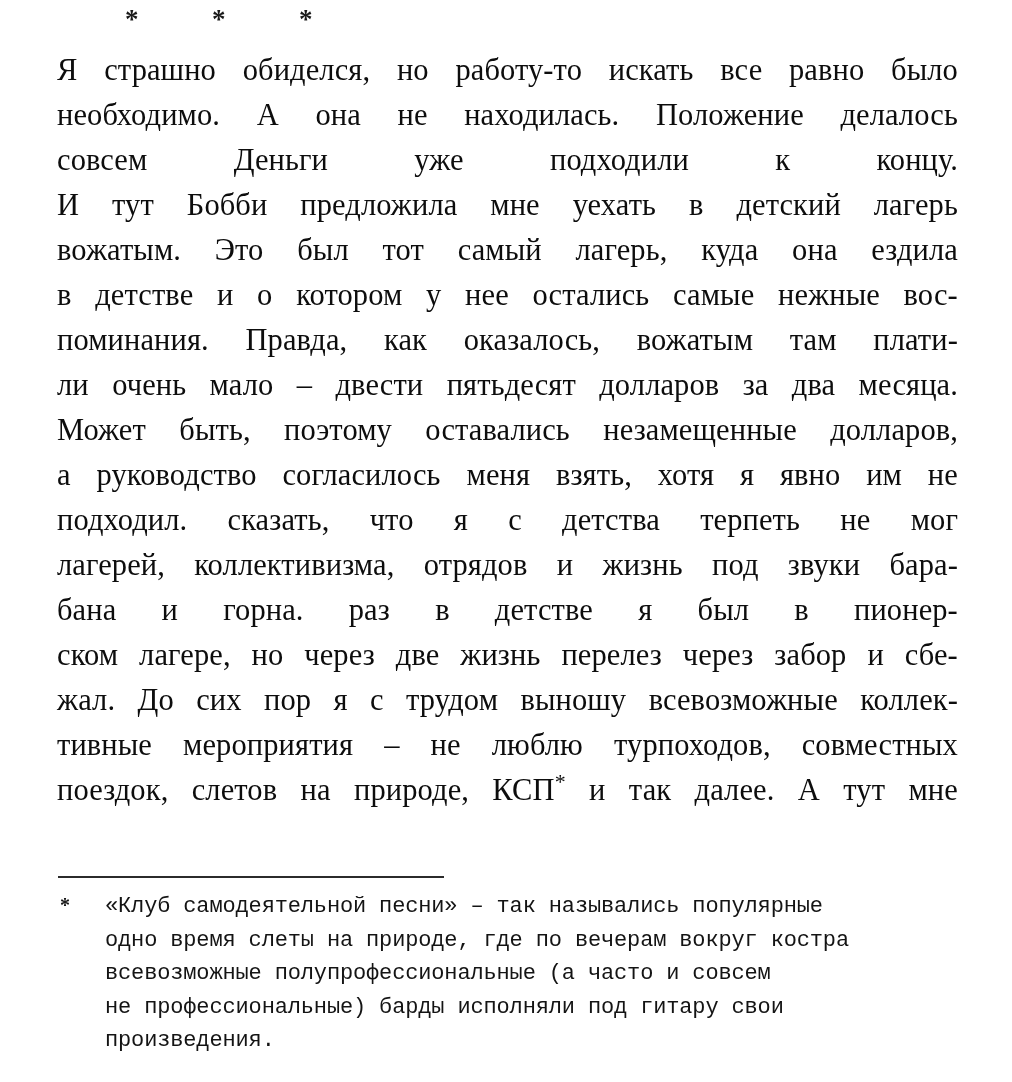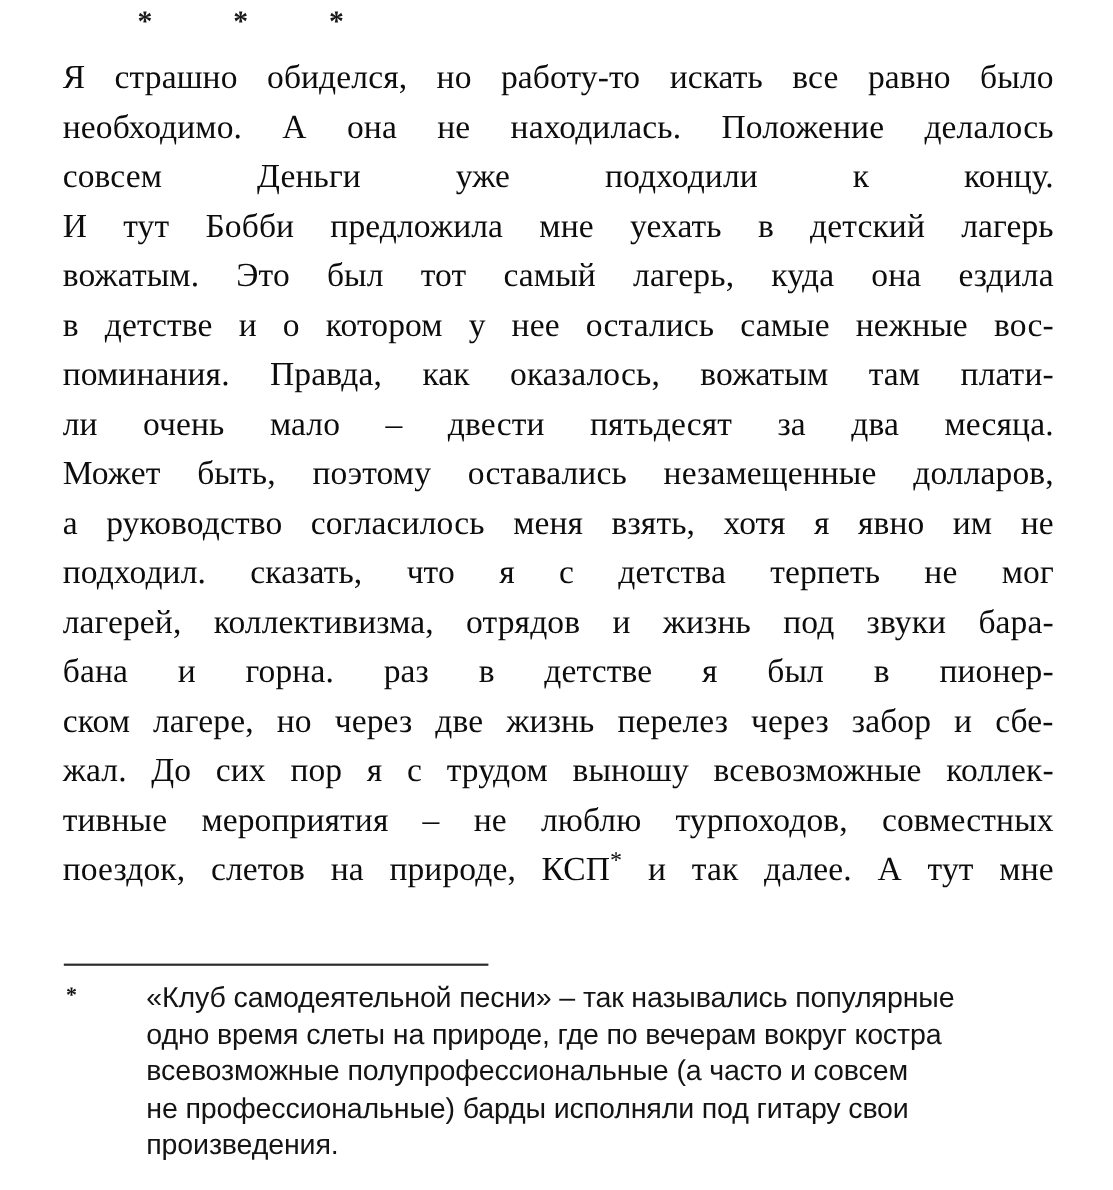--- a/index.html
+++ b/index.html
@@ -96,24 +96,25 @@
     position: absolute;
     left: 3px;
     top: 4px;
     font-size: 20px;
     line-height: 22px;
     font-family: "Liberation Serif", "DejaVu Serif", serif;
     font-weight: 700;
   }
 
   .footnote-body {
-    margin-left: 76px;
-    font-size: 26px;
+    margin-left: 48px;
+    font-size: 22px;
     line-height: 33.5px;
     letter-spacing: -0.15px;
+    font-family: Liberation Mono, monospace;
   }
   .footnote-body .fn-line {
     white-space: pre;
     height: 33.5px;
   }
 </style>
 </head>
 <body>
 
 <div class="page">
@@ -122,21 +123,21 @@
 
   <div class="body-block">
 
   <div class="body-line"><span class="w">Я</span><span class="w">страшно</span><span class="w">обиделся,</span><span class="w">но</span><span class="w">работу-то</span><span class="w">искать</span><span class="w">все</span><span class="w">равно</span><span class="w">было</span></div>
       <div class="body-line"><span class="w">необходимо.</span><span class="w">А</span><span class="w">она</span><span class="w">не</span><span class="w">находилась.</span><span class="w">Положение</span><span class="w">делалось</span></div>
       <div class="body-line"><span class="w">совсем</span><span class="w">Деньги</span><span class="w">уже</span><span class="w">подходили</span><span class="w">к</span><span class="w">концу.</span></div>
       <div class="body-line"><span class="w">И</span><span class="w">тут</span><span class="w">Бобби</span><span class="w">предложила</span><span class="w">мне</span><span class="w">уехать</span><span class="w">в</span><span class="w">детский</span><span class="w">лагерь</span></div>
       <div class="body-line"><span class="w">вожатым.</span><span class="w">Это</span><span class="w">был</span><span class="w">тот</span><span class="w">самый</span><span class="w">лагерь,</span><span class="w">куда</span><span class="w">она</span><span class="w">ездила</span></div>
       <div class="body-line"><span class="w">в</span><span class="w">детстве</span><span class="w">и</span><span class="w">о</span><span class="w">котором</span><span class="w">у</span><span class="w">нее</span><span class="w">остались</span><span class="w">самые</span><span class="w">нежные</span><span class="w">вос-</span></div>
       <div class="body-line"><span class="w">поминания.</span><span class="w">Правда,</span><span class="w">как</span><span class="w">оказалось,</span><span class="w">вожатым</span><span class="w">там</span><span class="w">плати-</span></div>
-      <div class="body-line"><span class="w">ли</span><span class="w">очень</span><span class="w">мало</span><span class="w">–</span><span class="w">двести</span><span class="w">пятьдесят</span><span class="w">за</span><span class="w">два</span><span class="w">месяца.</span></div>
+      <div class="body-line"><span class="w">ли</span><span class="w">очень</span><span class="w">мало</span><span class="w">–</span><span class="w">двести</span><span class="w">пятьдесят</span><span class="w">долларов</span><span class="w">за</span><span class="w">два</span><span class="w">месяца.</span></div>
       <div class="body-line"><span class="w">Может</span><span class="w">быть,</span><span class="w">поэтому</span><span class="w">оставались</span><span class="w">незамещенные</span><span class="w">долларов,</span></div>
       <div class="body-line"><span class="w">а</span><span class="w">руководство</span><span class="w">согласилось</span><span class="w">меня</span><span class="w">взять,</span><span class="w">хотя</span><span class="w">я</span><span class="w">явно</span><span class="w">им</span><span class="w">не</span></div>
       <div class="body-line"><span class="w">подходил.</span><span class="w">сказать,</span><span class="w">что</span><span class="w">я</span><span class="w">с</span><span class="w">детства</span><span class="w">терпеть</span><span class="w">не</span><span class="w">мог</span></div>
       <div class="body-line"><span class="w">лагерей,</span><span class="w">коллективизма,</span><span class="w">отрядов</span><span class="w">и</span><span class="w">жизнь</span><span class="w">под</span><span class="w">звуки</span><span class="w">бара-</span></div>
       <div class="body-line"><span class="w">бана</span><span class="w">и</span><span class="w">горна.</span><span class="w">раз</span><span class="w">в</span><span class="w">детстве</span><span class="w">я</span><span class="w">был</span><span class="w">в</span><span class="w">пионер-</span></div>
       <div class="body-line"><span class="w">ском</span><span class="w">лагере,</span><span class="w">но</span><span class="w">через</span><span class="w">две</span><span class="w">жизнь</span><span class="w">перелез</span><span class="w">через</span><span class="w">забор</span><span class="w">и</span><span class="w">сбе-</span></div>
       <div class="body-line"><span class="w">жал.</span><span class="w">До</span><span class="w">сих</span><span class="w">пор</span><span class="w">я</span><span class="w">с</span><span class="w">трудом</span><span class="w">выношу</span><span class="w">всевозможные</span><span class="w">коллек-</span></div>
       <div class="body-line"><span class="w">тивные</span><span class="w">мероприятия</span><span class="w">–</span><span class="w">не</span><span class="w">люблю</span><span class="w">турпоходов,</span><span class="w">совместных</span></div>
       <div class="body-line"><span class="w">поездок,</span><span class="w">слетов</span><span class="w">на</span><span class="w">природе,</span><span class="w">КСП<span class="w sup">*</span></span><span class="w">и</span><span class="w">так</span><span class="w">далее.</span><span class="w">А</span><span class="w">тут</span><span class="w">мне</span></div>
     </div>

